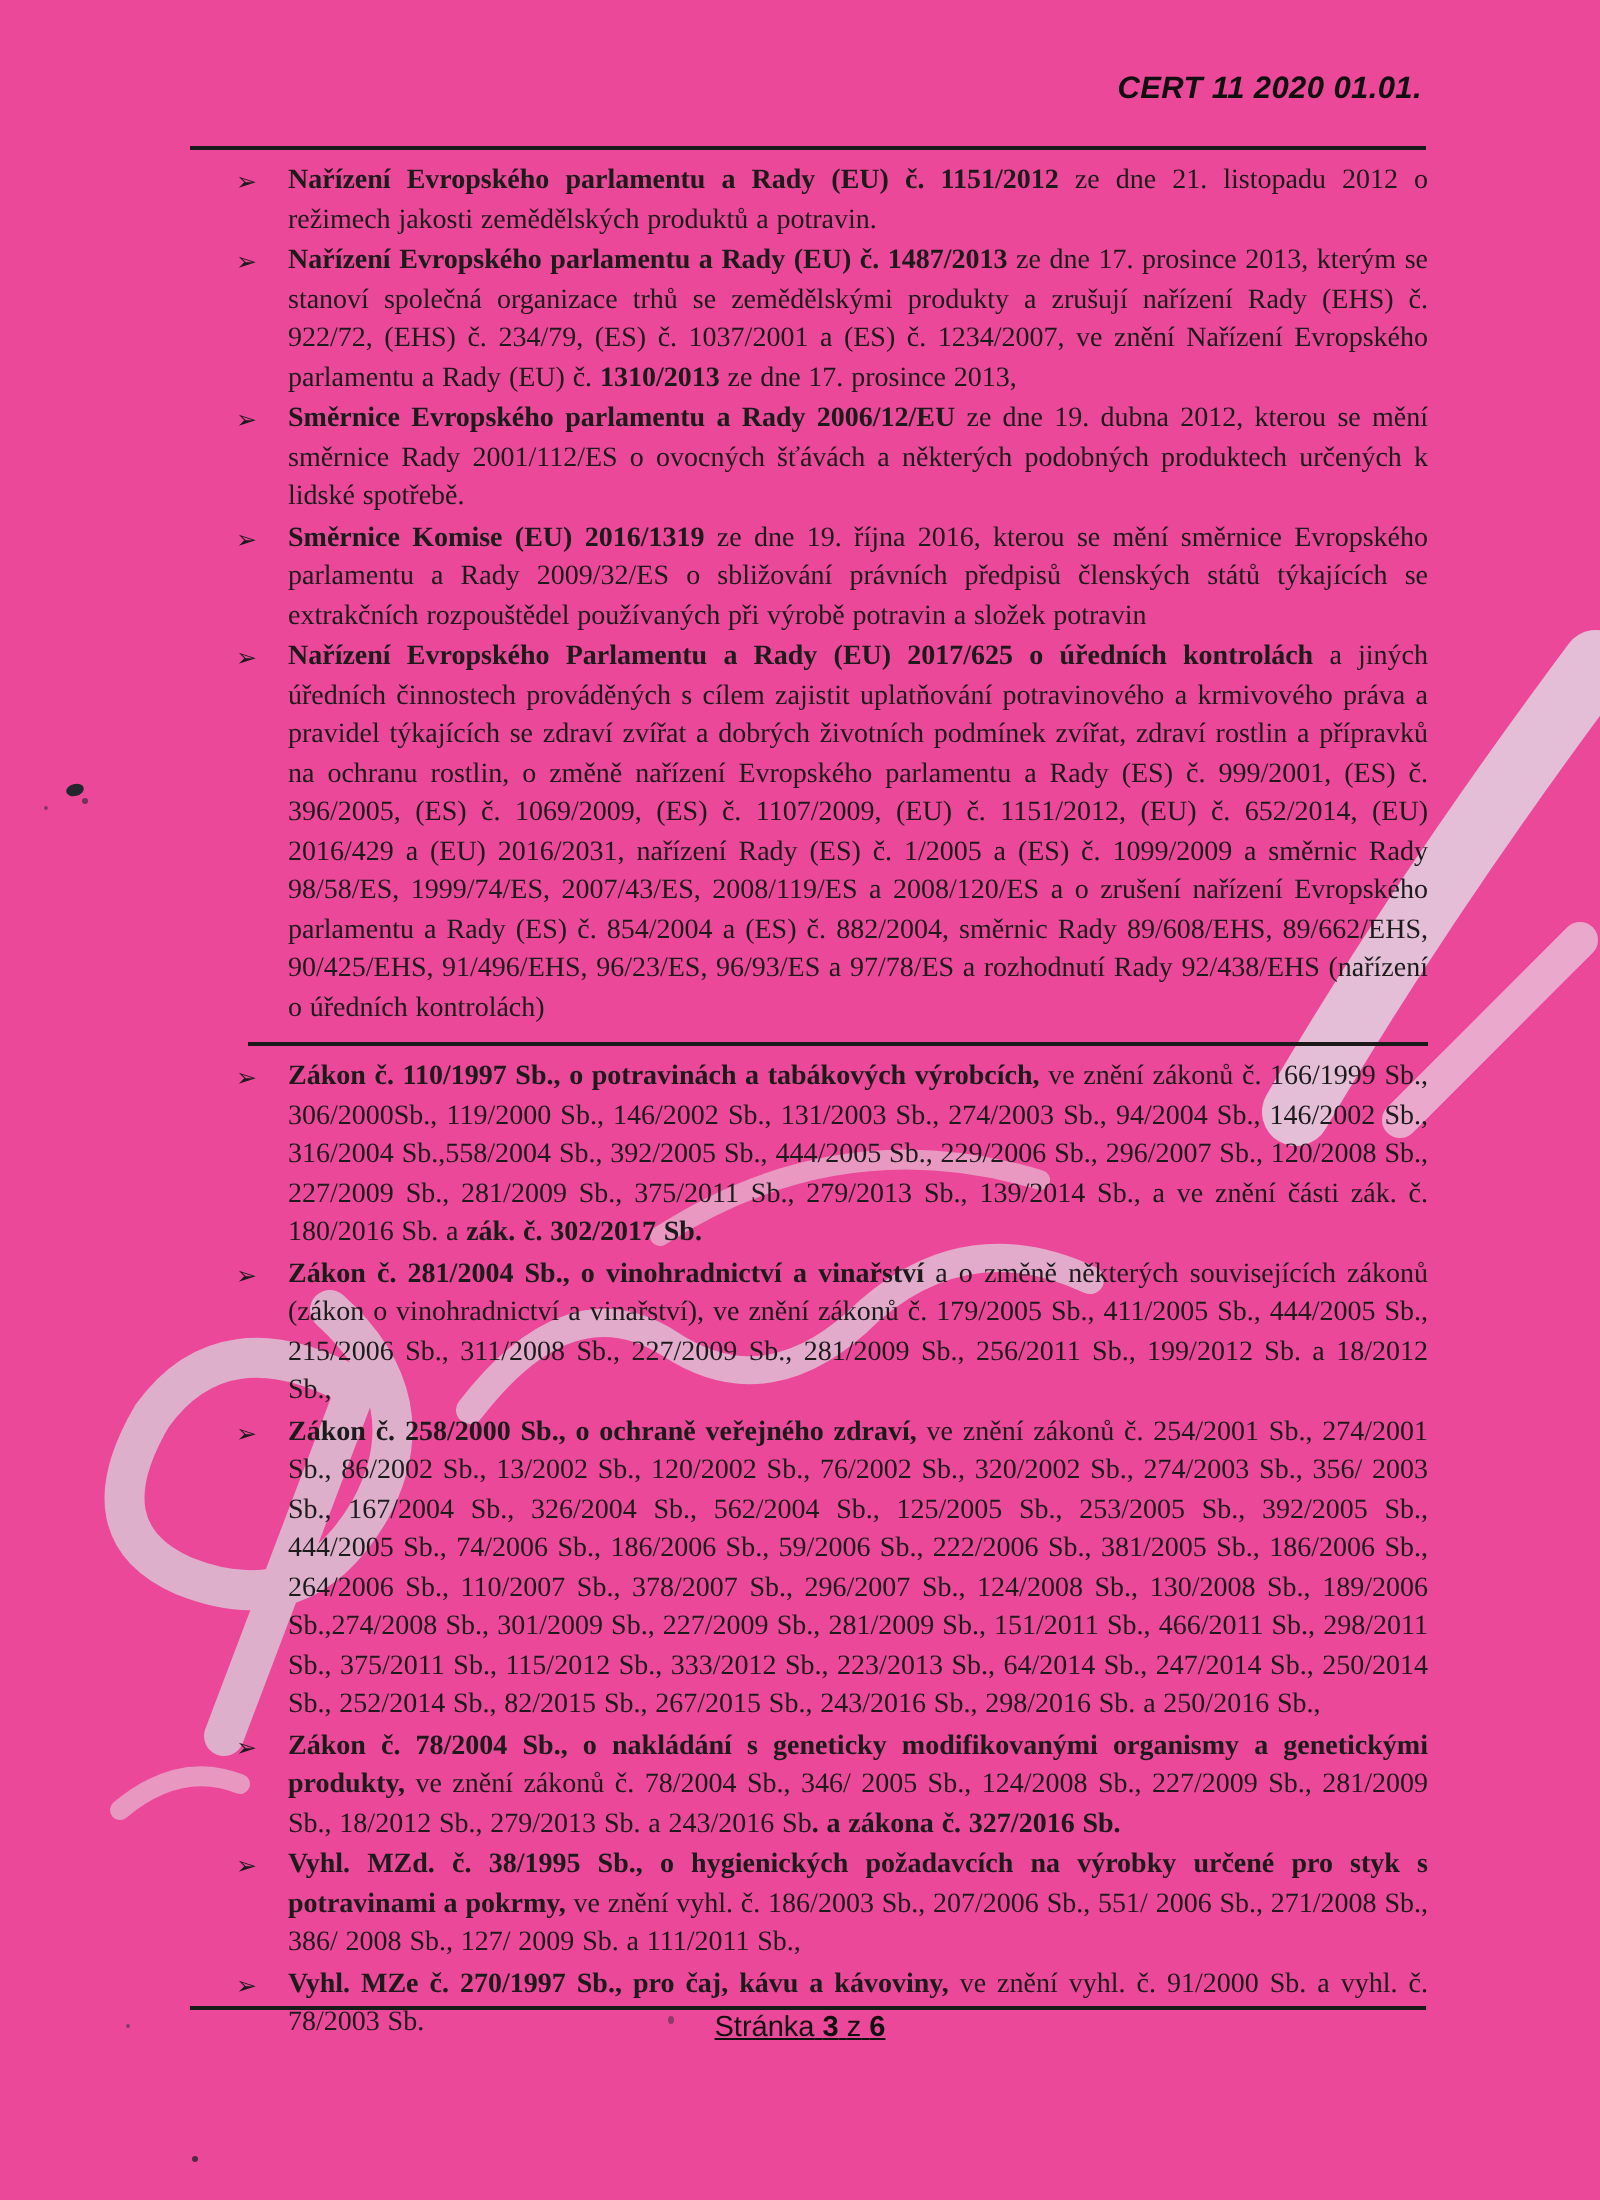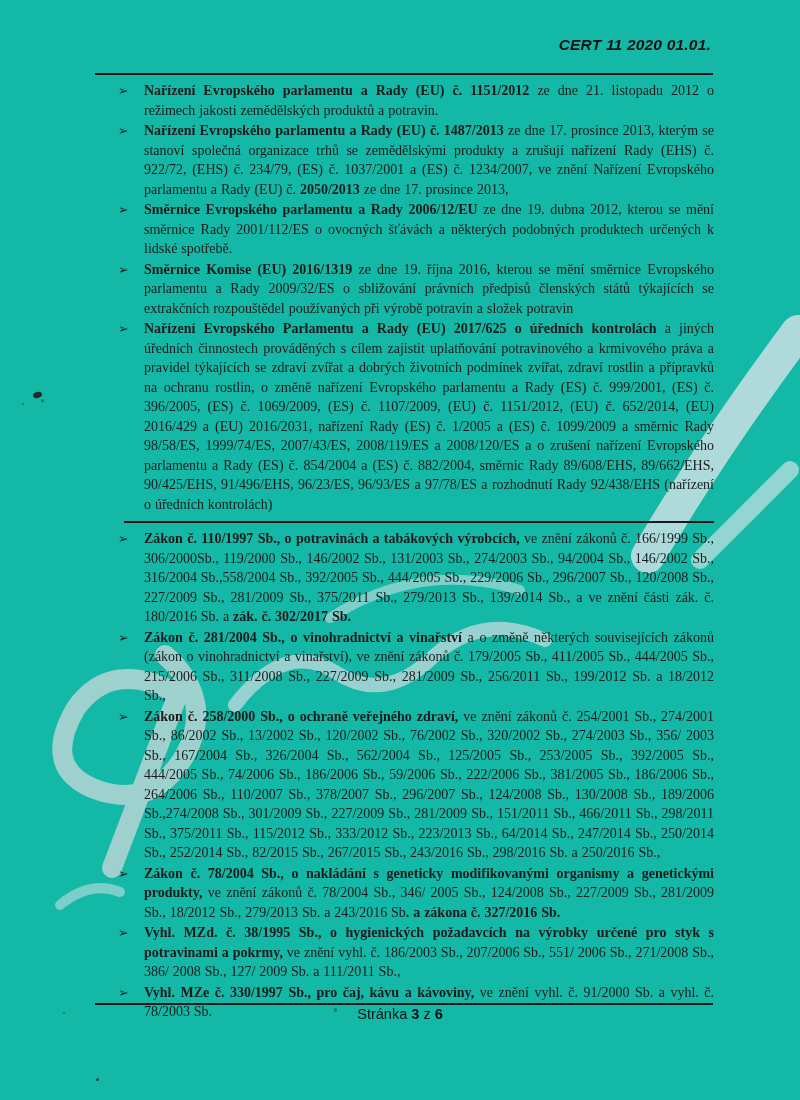--- a/index.html
+++ b/index.html
@@ -4,21 +4,21 @@
 <style>
   html, body {
     margin: 0;
     padding: 0;
     background: #ffffff;
   }
   .page {
     position: relative;
     width: 800px;
     height: 1100px;
-    background: #14b8a6;
+    background: #ec4899;
     overflow: hidden;
     font-family: "Liberation Serif", serif;
     color: #1b1b1b;
   }
   .watermark {
     position: absolute;
     left: 0; top: 0;
     z-index: 0;
     pointer-events: none;
   }
@@ -78,20 +78,21 @@
   .footer-text {
     position: absolute;
     top: 1006px;
     left: 0;
     width: 800px;
     text-align: center;
     font-family: "Liberation Sans", sans-serif;
     font-size: 14.5px;
     color: #101010;
     z-index: 2;
+    text-decoration: underline;
   }
   .footer-text b { font-weight: bold; }
   .speck {
     position: absolute;
     background: #23262e;
     border-radius: 50%;
     z-index: 3;
   }
 </style>
 </head>
@@ -117,21 +118,21 @@
   <div class="rule header-rule"></div>
 
   <div class="content">
     <div>
         <div class="item">
           <span class="bullet">➢</span>
           <div class="itext"><b>Nařízení Evropského parlamentu a Rady (EU) č. 1151/2012</b> ze dne 21. listopadu 2012 o režimech jakosti zemědělských produktů a potravin.</div>
         </div>
         <div class="item">
           <span class="bullet">➢</span>
-          <div class="itext"><b>Nařízení Evropského parlamentu a Rady (EU) č. 1487/2013</b> ze dne 17. prosince 2013, kterým se stanoví společná organizace trhů se zemědělskými produkty a zrušují nařízení Rady (EHS) č. 922/72, (EHS) č. 234/79, (ES) č. 1037/2001 a (ES) č. 1234/2007, ve znění Nařízení Evropského parlamentu a Rady (EU) č. <b>2050/2013</b> ze dne 17. prosince 2013,</div>
+          <div class="itext"><b>Nařízení Evropského parlamentu a Rady (EU) č. 1487/2013</b> ze dne 17. prosince 2013, kterým se stanoví společná organizace trhů se zemědělskými produkty a zrušují nařízení Rady (EHS) č. 922/72, (EHS) č. 234/79, (ES) č. 1037/2001 a (ES) č. 1234/2007, ve znění Nařízení Evropského parlamentu a Rady (EU) č. <b>1310/2013</b> ze dne 17. prosince 2013,</div>
         </div>
         <div class="item">
           <span class="bullet">➢</span>
           <div class="itext"><b>Směrnice Evropského parlamentu a Rady 2006/12/EU</b> ze dne 19. dubna 2012, kterou se mění směrnice Rady 2001/112/ES o ovocných šťávách a některých podobných produktech určených k lidské spotřebě.</div>
         </div>
         <div class="item">
           <span class="bullet">➢</span>
           <div class="itext"><b>Směrnice Komise (EU) 2016/1319</b> ze dne 19. října 2016, kterou se mění směrnice Evropského parlamentu a Rady 2009/32/ES o sbližování právních předpisů členských států týkajících se extrakčních rozpouštědel používaných při výrobě potravin a složek potravin</div>
         </div>
         <div class="item">
@@ -156,21 +157,21 @@
         <div class="item">
           <span class="bullet">➢</span>
           <div class="itext"><b>Zákon č. 78/2004 Sb., o nakládání s geneticky modifikovanými organismy a genetickými produkty,</b> ve znění zákonů č. 78/2004 Sb., 346/ 2005 Sb., 124/2008 Sb., 227/2009 Sb., 281/2009 Sb., 18/2012 Sb., 279/2013 Sb. a 243/2016 Sb<b>. a zákona č. 327/2016 Sb.</b></div>
         </div>
         <div class="item">
           <span class="bullet">➢</span>
           <div class="itext"><b>Vyhl. MZd. č. 38/1995 Sb., o hygienických požadavcích na výrobky určené pro styk s potravinami a pokrmy,</b> ve znění vyhl. č. 186/2003 Sb., 207/2006 Sb., 551/ 2006 Sb., 271/2008 Sb., 386/ 2008 Sb., 127/ 2009 Sb. a 111/2011 Sb.,</div>
         </div>
         <div class="item">
           <span class="bullet">➢</span>
-          <div class="itext"><b>Vyhl. MZe č. 330/1997 Sb., pro čaj, kávu a kávoviny,</b> ve znění vyhl. č. 91/2000 Sb. a vyhl. č. 78/2003 Sb.</div>
+          <div class="itext"><b>Vyhl. MZe č. 270/1997 Sb., pro čaj, kávu a kávoviny,</b> ve znění vyhl. č. 91/2000 Sb. a vyhl. č. 78/2003 Sb.</div>
         </div>
       </div>
   </div>
 
   <div class="rule footer-rule"></div>
   <div class="footer-text">
     <span>Stránka</span>&nbsp;<b>3</b>
     <span>z</span>
     <b>6</b>
   </div>

